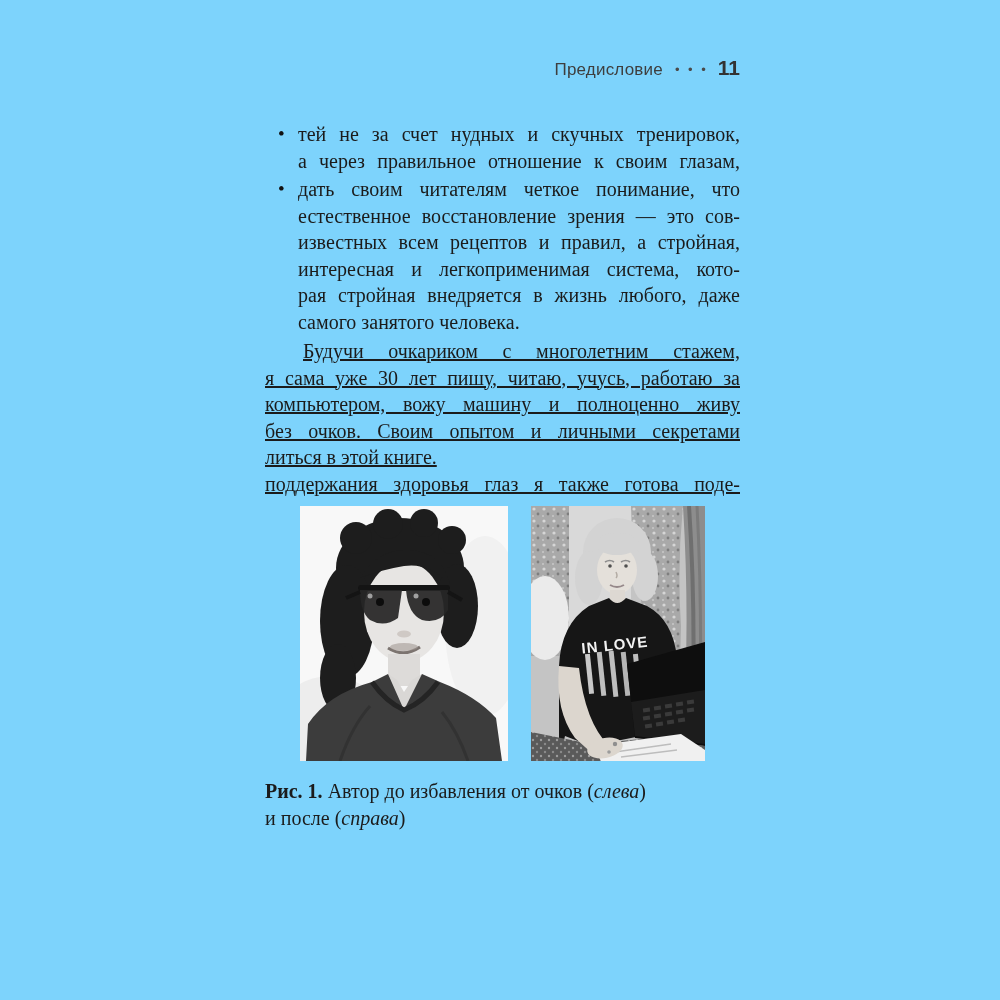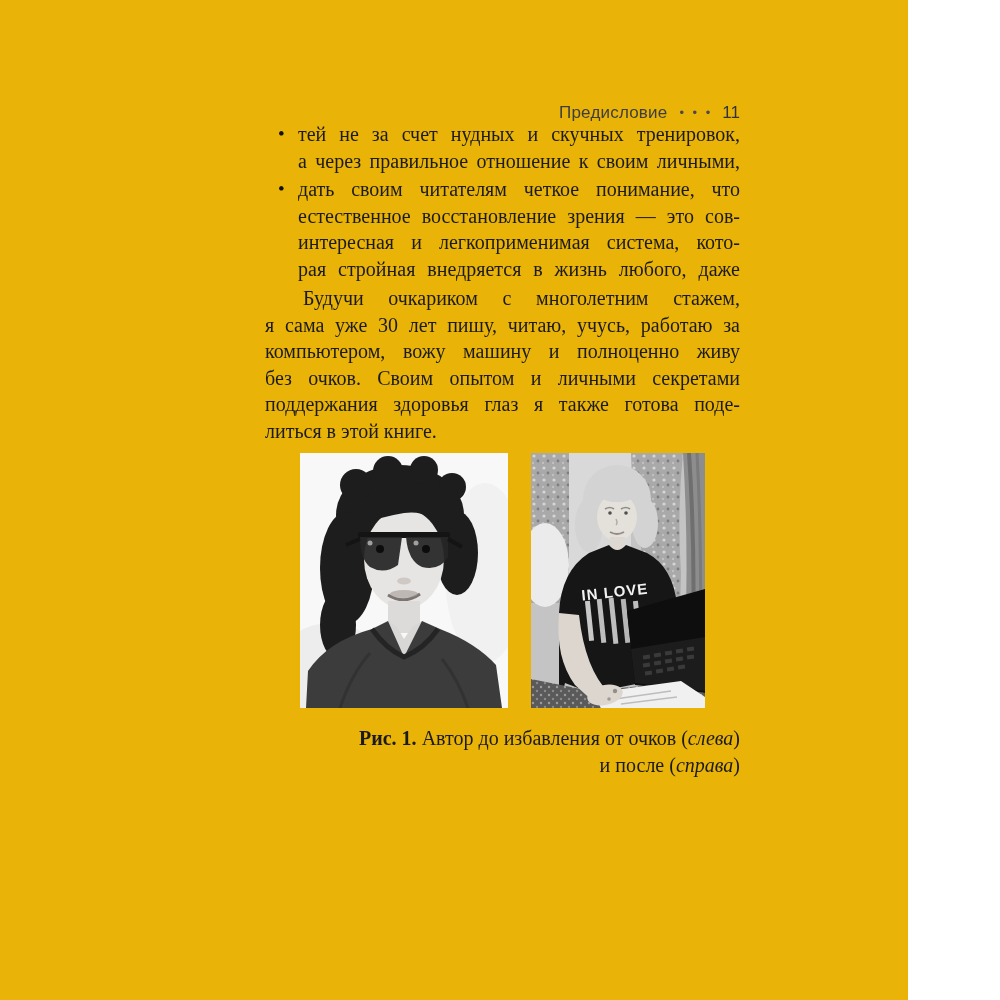--- a/index.html
+++ b/index.html
@@ -1,21 +1,21 @@
 <!DOCTYPE html>
 <html lang="ru"><head>
 <meta charset="utf-8">
 <style>
   * { margin: 0; padding: 0; box-sizing: border-box; }
   html, body { background: #ffffff; }
   .page {
     position: relative;
-    width: 908px;
+    width: 1000px;
     height: 1000px;
-    background: #eab308;
+    background: #7dd3fc;
     overflow: hidden;
     font-family: "Liberation Serif", "DejaVu Serif", serif;
     color: #1b1b1b;
   }
   .column {
     width: 475px;
     margin-left: 265px;
   }
   
   .running-head {
@@ -23,56 +23,56 @@
     height: 20px;
     display: flex;
     justify-content: flex-end;
     align-items: baseline;
     gap: 12px;
     font-family: "Liberation Sans", "DejaVu Sans", sans-serif;
     color: #3e3e3e;
   }
   .rh-title { font-size: 17px; letter-spacing: 0.2px; }
   .rh-dots  { font-size: 13px; word-spacing: 5px; position: relative; top: -1px; color: #4a4a4a; }
-  .rh-page  { font-size: 17px; font-weight: 400; color: #333333; margin-top: 47px; }
+  .rh-page  { font-size: 21px; font-weight: 700; color: #333333; }
 
   
   .body-text {
     margin-top: 45px;
     font-size: 20px;
     line-height: 26.5px;
   }
   .bullet-list { list-style: none; }
   .bullet-item { position: relative; padding-left: 33px; }
   .bullet-item + .bullet-item { margin-top: 2px; }
   .bullet-marker {
     position: absolute;
     left: 13px;
     top: 0;
     font-size: 19px;
     color: #111111;
   }
   .line { text-align: justify; text-align-last: justify; white-space: normal; }
   .line.last { text-align-last: left; }
   .line.indent { padding-left: 38px; }
-  .para { margin-top: 3px; }
+  .para { margin-top: 3px; text-decoration: underline; }
 
   
   .figure {
     margin-top: 9px;
     display: flex;
     justify-content: center;
     gap: 23px;
   }
   .photo { display: block; }
 
   
   .caption {
     margin-top: 17px;
-    text-align: right;
+    text-align: left;
     font-size: 20px;
     line-height: 27px;
     color: #1b1b1b;
   }
   .caption .bold { font-weight: 700; }
   .caption .italic { font-style: italic; }
 </style>
 </head>
 <body>
 
@@ -83,38 +83,40 @@
       <span class="rh-title">Предисловие</span>
       <span class="rh-dots">• • •</span>
       <span class="rh-page">11</span>
     </div>
 
     <div class="body-text">
       <ul class="bullet-list">
         <li class="bullet-item">
           <span class="bullet-marker">•</span>
           <div class="line">тей не за счет нудных и скучных тренировок,</div>
-          <div class="line">а через правильное отношение к своим личными,</div>
+          <div class="line">а через правильное отношение к своим глазам,</div>
         </li>
         <li class="bullet-item">
           <span class="bullet-marker">•</span>
           <div class="line">дать своим читателям четкое понимание, что</div>
           <div class="line">естественное восстановление зрения — это сов-</div>
+          <div class="line">известных всем рецептов и правил, а стройная,</div>
           <div class="line">интересная и легкоприменимая система, кото-</div>
           <div class="line">рая стройная внедряется в жизнь любого, даже</div>
+          <div class="line last">самого занятого человека.</div>
         </li>
       </ul>
 
       <div class="para">
         <div class="line indent">Будучи очкариком с многолетним стажем,</div>
         <div class="line">я сама уже 30 лет пишу, читаю, учусь, работаю за</div>
         <div class="line">компьютером, вожу машину и полноценно живу</div>
         <div class="line">без очков. Своим опытом и личными секретами</div>
+        <div class="line last">литься в этой книге.</div>
         <div class="line">поддержания здоровья глаз я также готова поде-</div>
-        <div class="line last">литься в этой книге.</div>
       </div>
     </div>
 
     <div class="figure">
 
       <svg class="photo" role="img" width="208" height="255" viewBox="0 0 208 255" aria-label="Черно-белый портрет автора с темными пышными волосами в больших затемненных очках">
         <rect x="0" y="0" width="208" height="255" fill="#f8f8f8"></rect>
         <ellipse cx="30" cy="230" rx="60" ry="60" fill="#ededed"></ellipse>
         <ellipse cx="185" cy="120" rx="40" ry="90" fill="#f1f1f1"></ellipse>
 

